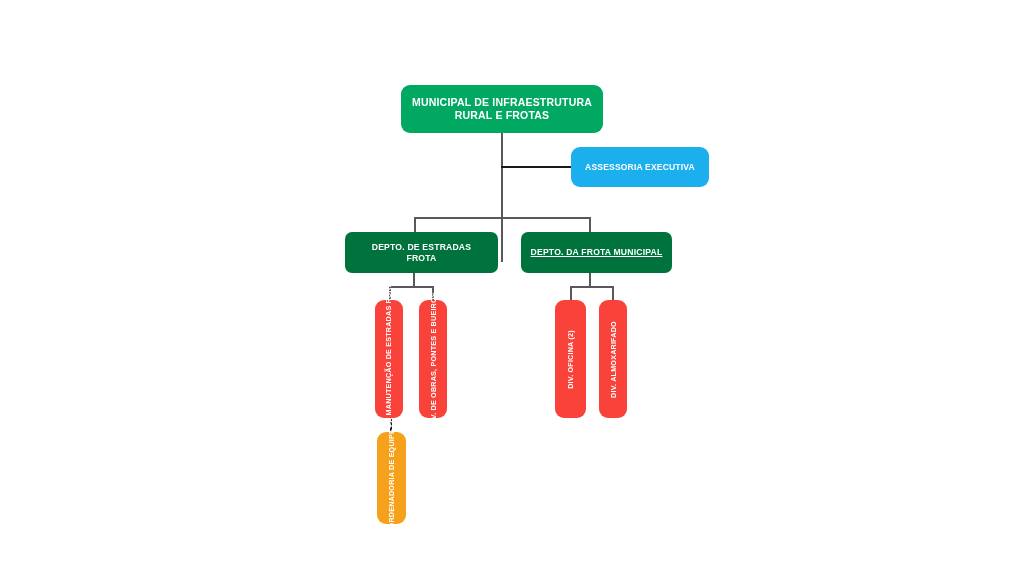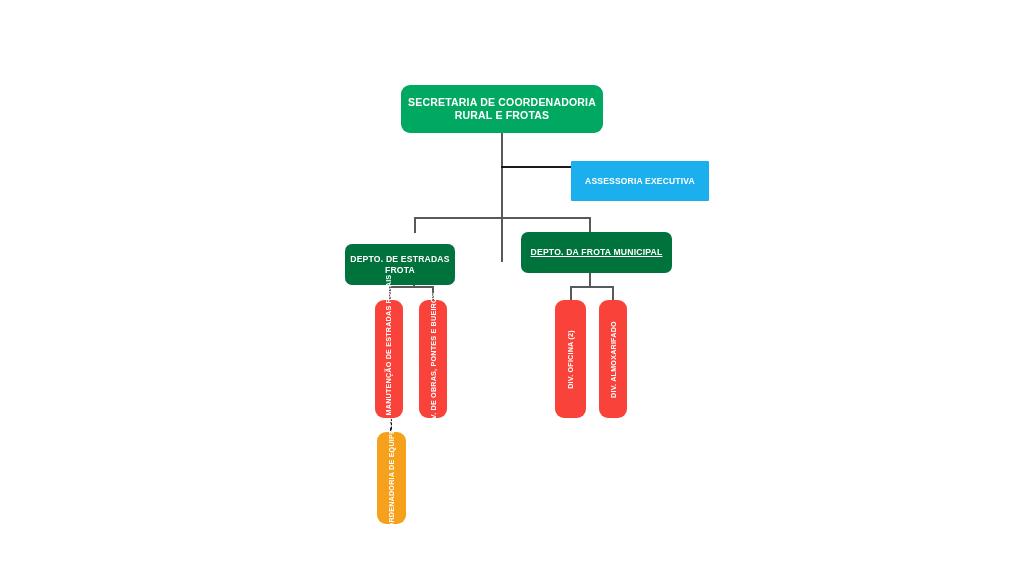--- a/index.html
+++ b/index.html
@@ -39,39 +39,39 @@
     width: 202px;
     height: 48px;
     background: #00A862;
     border-radius: 9px;
     font-size: 10.5px;
   }
 
   
   .n-assessoria {
     left: 571px;
-    top: 161px;
+    top: 147px;
     width: 138px;
     height: 40px;
     background: #1CAFED;
-    border-radius: 1px;
+    border-radius: 9px;
     font-size: 8.5px;
   }
 
   
   .n-dept {
     background: #00733D;
     border-radius: 7px;
     font-size: 8.6px;
     height: 41px;
   }
   .n-dept-estradas {
     left: 345px;
-    top: 244px;
-    width: 110px;
+    top: 232px;
+    width: 153px;
   }
   .n-dept-frota {
     left: 521px;
     top: 232px;
     width: 151px;
     text-decoration: underline;
   }
 
   
   .n-vert {
@@ -150,21 +150,21 @@
 
   <div class="line" style="left:570px; top:286px; width:43px; height:1.5px;"></div>
   <div class="line" style="left:589px; top:273px; width:1.5px; height:14px;"></div>
   <div class="line" style="left:570px; top:286px; width:1.5px; height:15px;"></div>
   <div class="line" style="left:612px; top:286px; width:1.5px; height:15px;"></div>
 
   <div class="line-dark" style="left:390px; top:417px; width:2px; height:16px;"></div>
 
   <div class="node n-root">
     <span>
-      <span>SECRETARIA DE COORDENADORIA</span><br>
+      <span>MUNICIPAL DE INFRAESTRUTURA</span><br>
       <span>RURAL E FROTAS</span>
     </span>
   </div>
 
   <div class="node n-assessoria">
     <span>ASSESSORIA EXECUTIVA</span>
   </div>
 
   <div class="node n-dept n-dept-estradas">
     <span>

